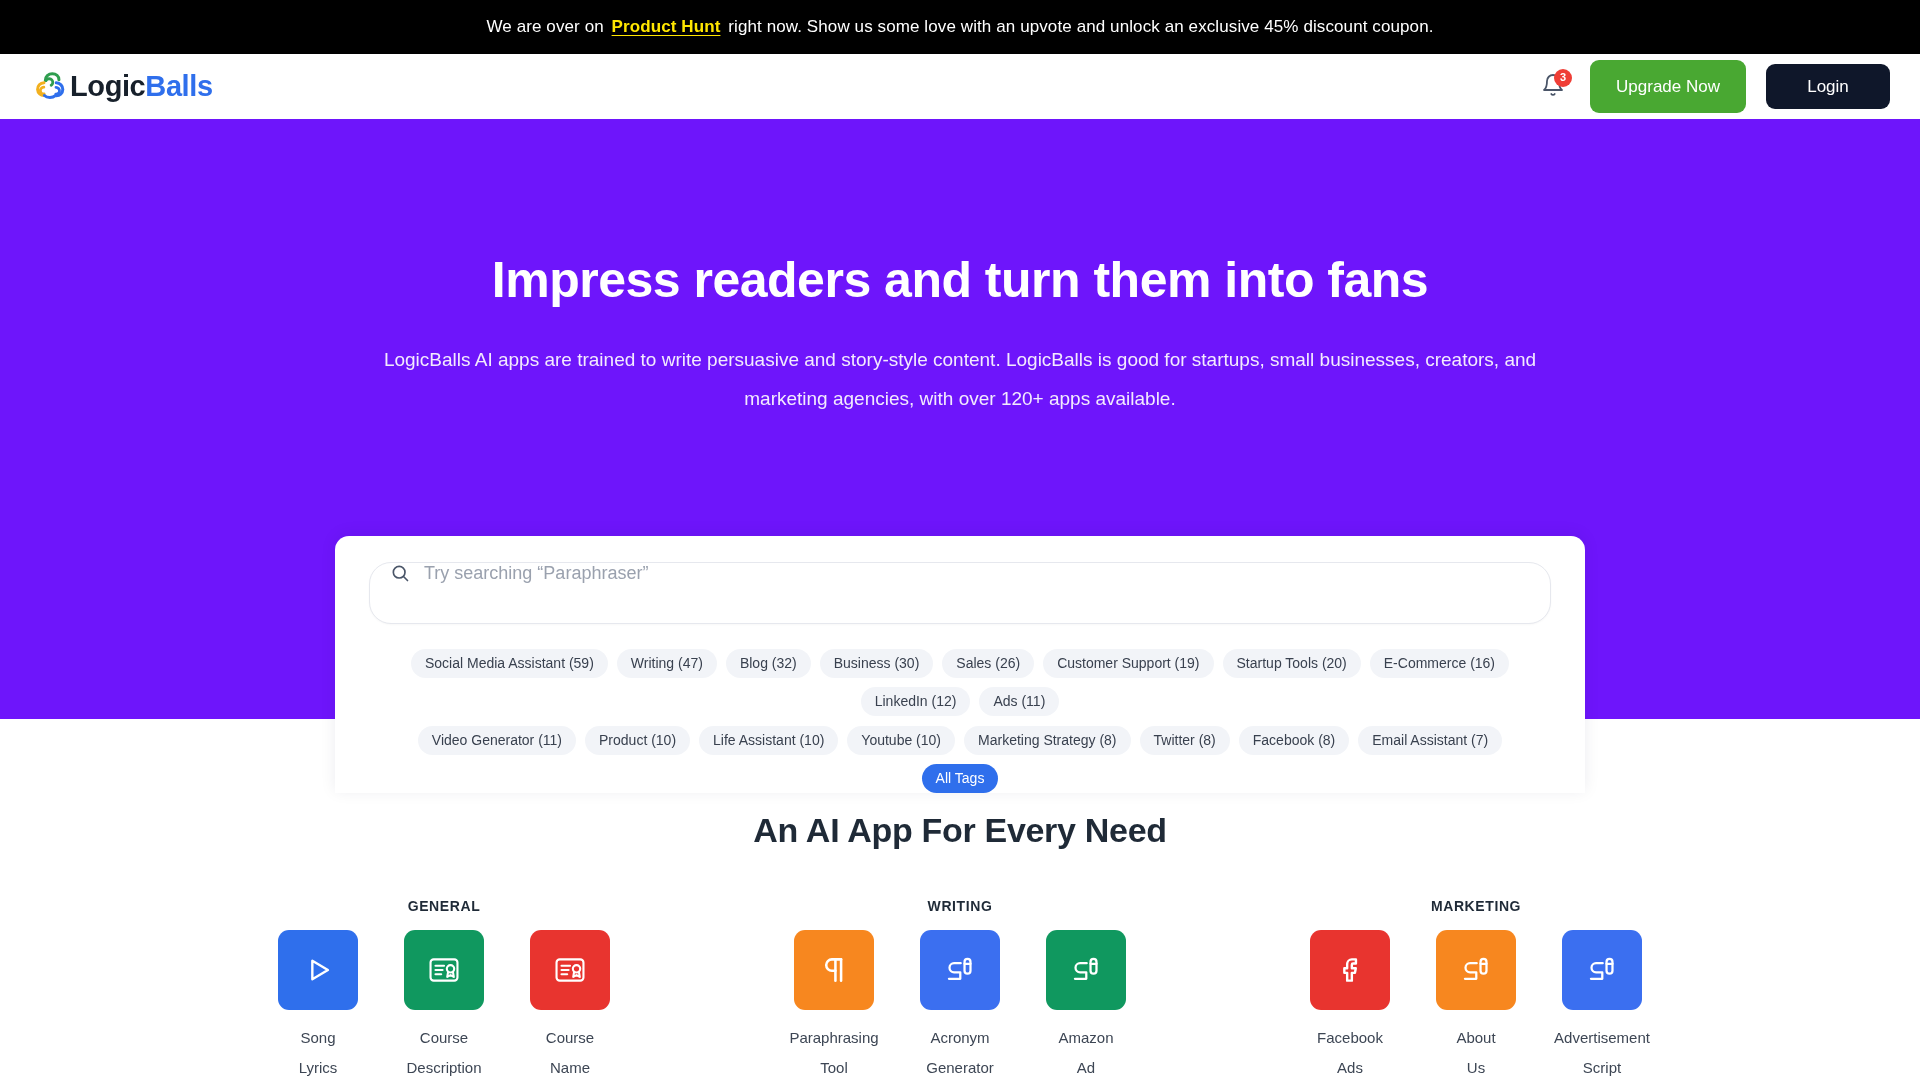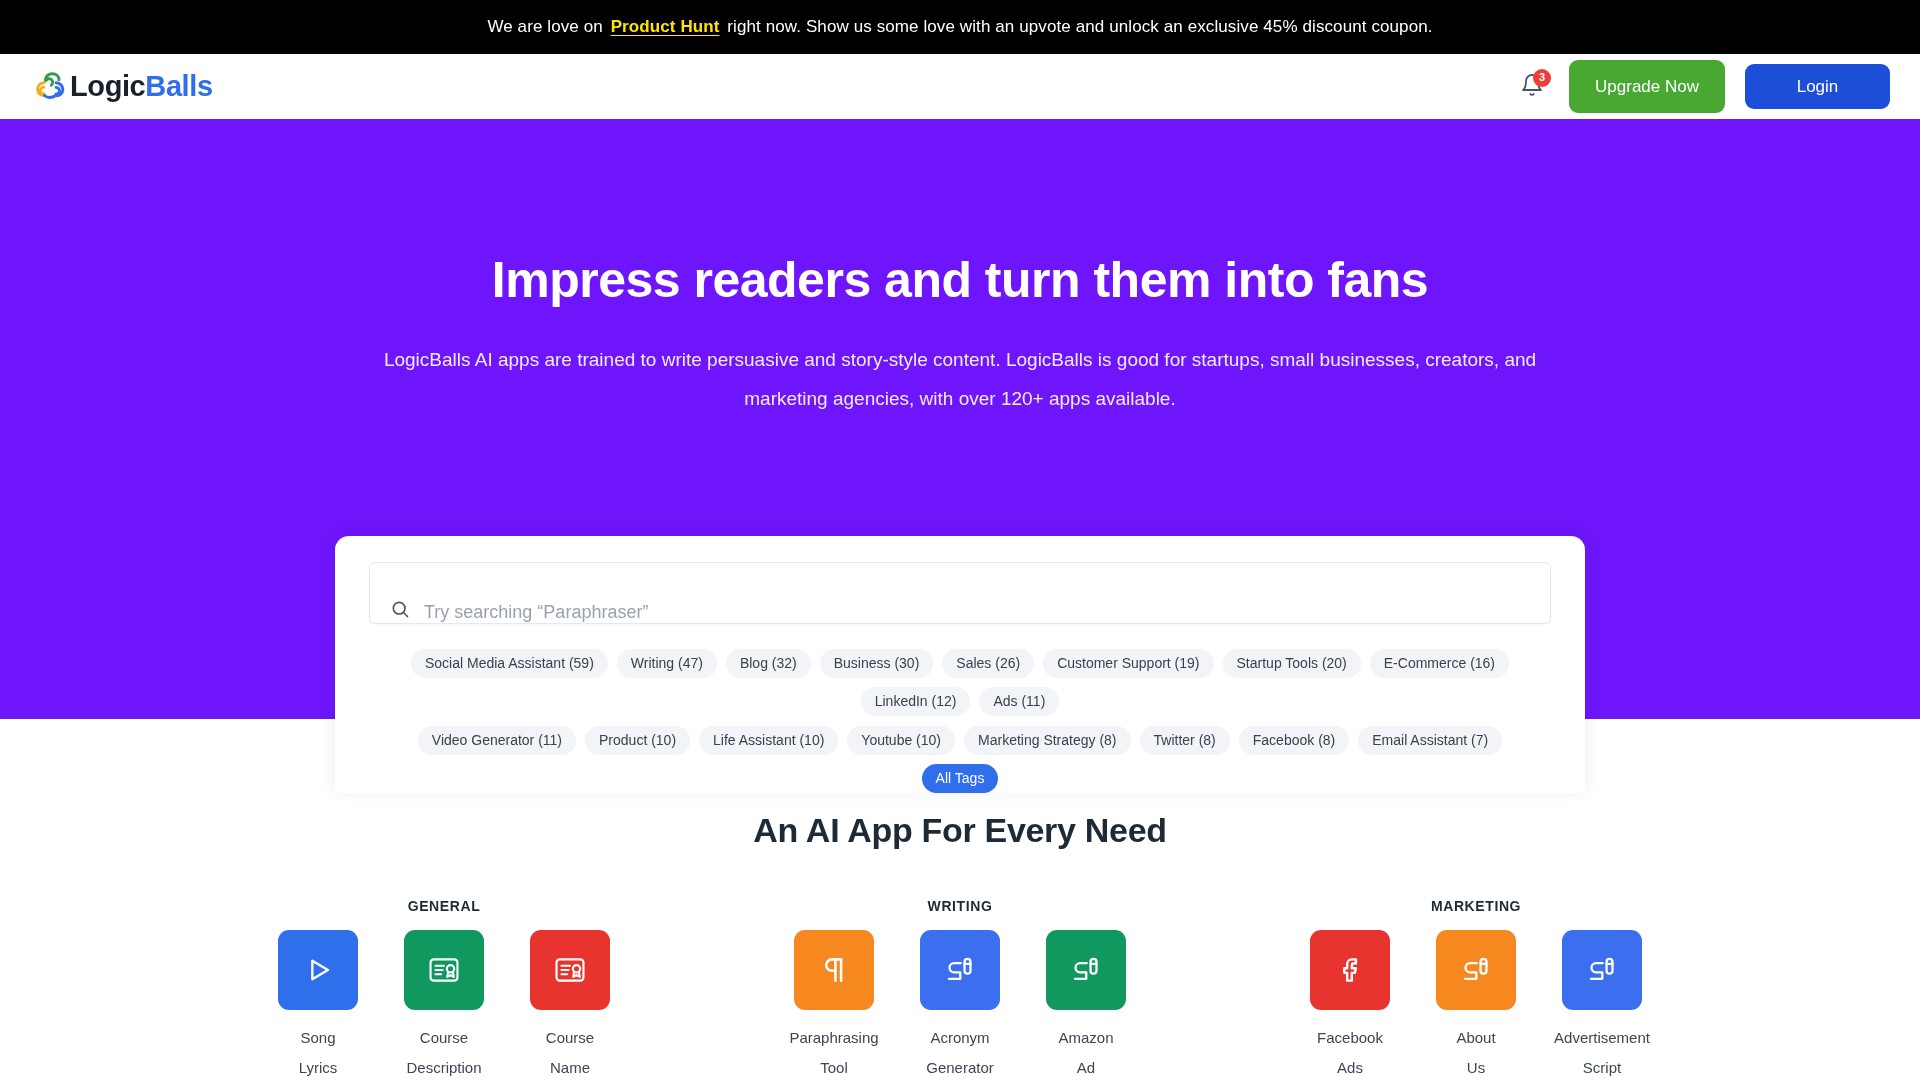--- a/index.html
+++ b/index.html
@@ -83,21 +83,21 @@
     border: none;
     border-radius: 9px;
     font-size: 17px;
     font-weight: 500;
     color: #ffffff;
     cursor: pointer;
     font-family: inherit;
     display: flex; align-items: center; justify-content: center;
   }
   .btn-upgrade { background: #49a832; height: 53px; padding: 0 26px; }
-  .btn-login   { background: #1d4ed8; height: 45px; width: 145px; }
+  .btn-login   { background: #0f172a; height: 45px; width: 124px; }
 
   
   .hero {
     background: #6e15fb;
     height: 600px;
     position: relative;
     padding-top: 133px;
     text-align: center;
   }
   .hero h1 {
@@ -124,23 +124,23 @@
     top: 417px;
     width: 1250px;
     background: #ffffff;
     border-radius: 14px 14px 0 0;
     padding: 26px 34px 0;
     box-shadow: 0 -2px 16px rgba(24,10,60,.08);
   }
   .search-box {
     height: 62px;
     border: 1px solid #e6e8ee;
-    border-radius: 6px;
-    display: flex;
-    align-items: flex-end;
+    border-radius: 22px;
+    display: flex;
+    align-items: flex-start;
     padding: 0 20px;
     gap: 14px;
     background: #fff;
     box-shadow: 0 1px 2px rgba(20,20,40,.03);
   }
   .search-box input {
     flex: 1;
     border: none;
     outline: none;
     font-size: 18px;
@@ -210,21 +210,21 @@
     font-size: 15px;
     color: #3d4654;
     line-height: 2.0;
     word-spacing: 100vw; 
   }
 </style>
 </head>
 <body>
 
 <div class="announce">
-  <span class="seg">We are love on </span>
+  <span class="seg">We are over on </span>
     <a href="#" class="ph-link">Product Hunt</a>
     <span class="seg"> right now. Show us some love with an upvote and unlock an exclusive 45% discount coupon.</span>
 </div>
 
 <div class="header">
 
   <div class="brand">
     <span>
       <svg class="brand-mark" viewBox="0 0 40 36" fill="none" aria-hidden="true">
         <path d="M14 11c0-4 3.2-7 7.4-7 4 0 7 2.7 7 6.4" stroke="#2f9e4f" stroke-width="3.2" stroke-linecap="round"></path>

